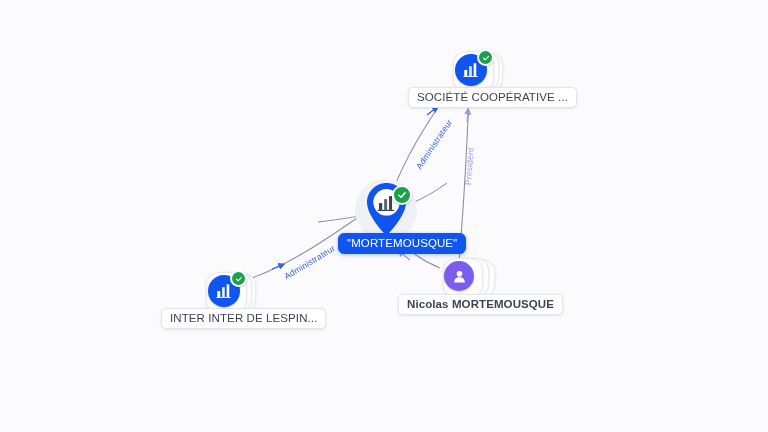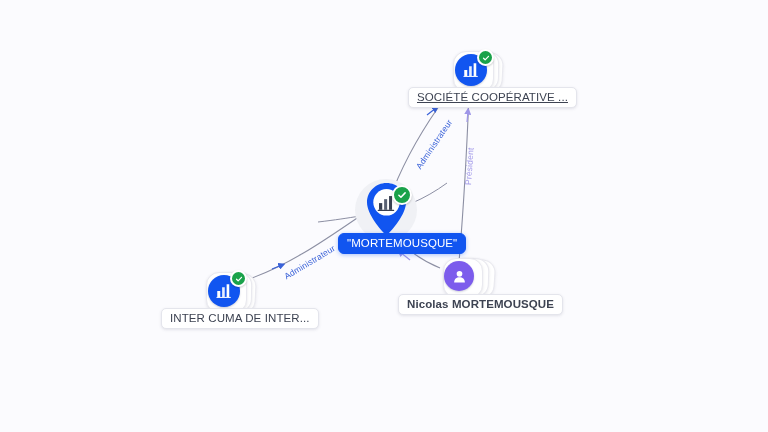--- a/index.html
+++ b/index.html
@@ -159,21 +159,21 @@
         <path d="M9.5 20 L9.5 7 L13 7 L13 20 Z" fill="#ffffff" opacity="0.9"></path>
         <path d="M15.5 20 L15.5 3 L19 3 L19 20 Z" fill="#ffffff"></path>
         <path d="M2 20.6 L21 20.6" stroke="#ffffff" stroke-width="1.3"></path>
       </svg>
     </div>
     <div class="badge-check" style="left:5px; top:-22px; width:13px; height:13px;">
       <svg width="8" height="8" viewBox="0 0 16 16">
         <path d="M3 8.4 L6.3 11.6 L13 4.6" fill="none" stroke="#ffffff" stroke-width="2.4" stroke-linecap="round" stroke-linejoin="round"></path>
       </svg>
     </div>
-    <div class="node-label" style="left:-64px; top:16px;text-decoration:underline;">SOCIÉTÉ COOPÉRATIVE ...</div>
+    <div class="node-label" style="left:-64px; top:16px;">SOCIÉTÉ COOPÉRATIVE ...</div>
   </div>
 
   <div class="node" style="left:386px; top:211px;">
     <div class="halo" style="left:-31px; top:-32px; width:62px; height:62px;"></div>
     <div class="pin-wrap" style="left:-22px; top:-30px;">
       <svg width="45" height="57" viewBox="0 0 45 57">
         <path d="M22.5 2 C11.7 2 3 10.6 3 21.3 C3 33.8 17.4 49.5 21.2 53.4
                  C21.9 54.2 23.1 54.2 23.8 53.4 C27.6 49.5 42 33.8 42 21.3
                  C42 10.6 33.3 2 22.5 2 Z" fill="#1155f0"></path>
         <circle cx="22.5" cy="21.3" r="13.2" fill="#ffffff"></circle>
@@ -205,21 +205,21 @@
         <path d="M9.5 20 L9.5 7 L13 7 L13 20 Z" fill="#ffffff" opacity="0.9"></path>
         <path d="M15.5 20 L15.5 3 L19 3 L19 20 Z" fill="#ffffff"></path>
         <path d="M2 20.6 L21 20.6" stroke="#ffffff" stroke-width="1.3"></path>
       </svg>
     </div>
     <div class="badge-check" style="left:5px; top:-22px; width:13px; height:13px;">
       <svg width="8" height="8" viewBox="0 0 16 16">
         <path d="M3 8.4 L6.3 11.6 L13 4.6" fill="none" stroke="#ffffff" stroke-width="2.4" stroke-linecap="round" stroke-linejoin="round"></path>
       </svg>
     </div>
-    <div class="node-label" style="left:-64px; top:16px;">INTER CUMA DE INTER...</div>
+    <div class="node-label" style="left:-64px; top:16px;">INTER INTER DE LESPIN...</div>
   </div>
 
   <div class="node" style="left:457px; top:277px;">
     <div class="stack" style="left:-1px; top:-18px; width:37px; height:37px; transform:rotate(4deg);"></div>
     <div class="stack" style="left:-7px; top:-19px; width:37px; height:37px; transform:rotate(2deg);"></div>
     <div class="stack" style="left:-14px; top:-19px; width:38px; height:38px;"></div>
     <div class="circle-icon" style="left:-13px; top:-16px; width:30px; height:30px; background:#7c5cec;">
       <svg width="17" height="17" viewBox="0 0 24 24">
         <circle cx="12" cy="8.2" r="4" fill="#ffffff"></circle>
         <path d="M4.4 20.5 C4.4 15.8 7.8 13.2 12 13.2 C16.2 13.2 19.6 15.8 19.6 20.5 Z" fill="#ffffff"></path>

